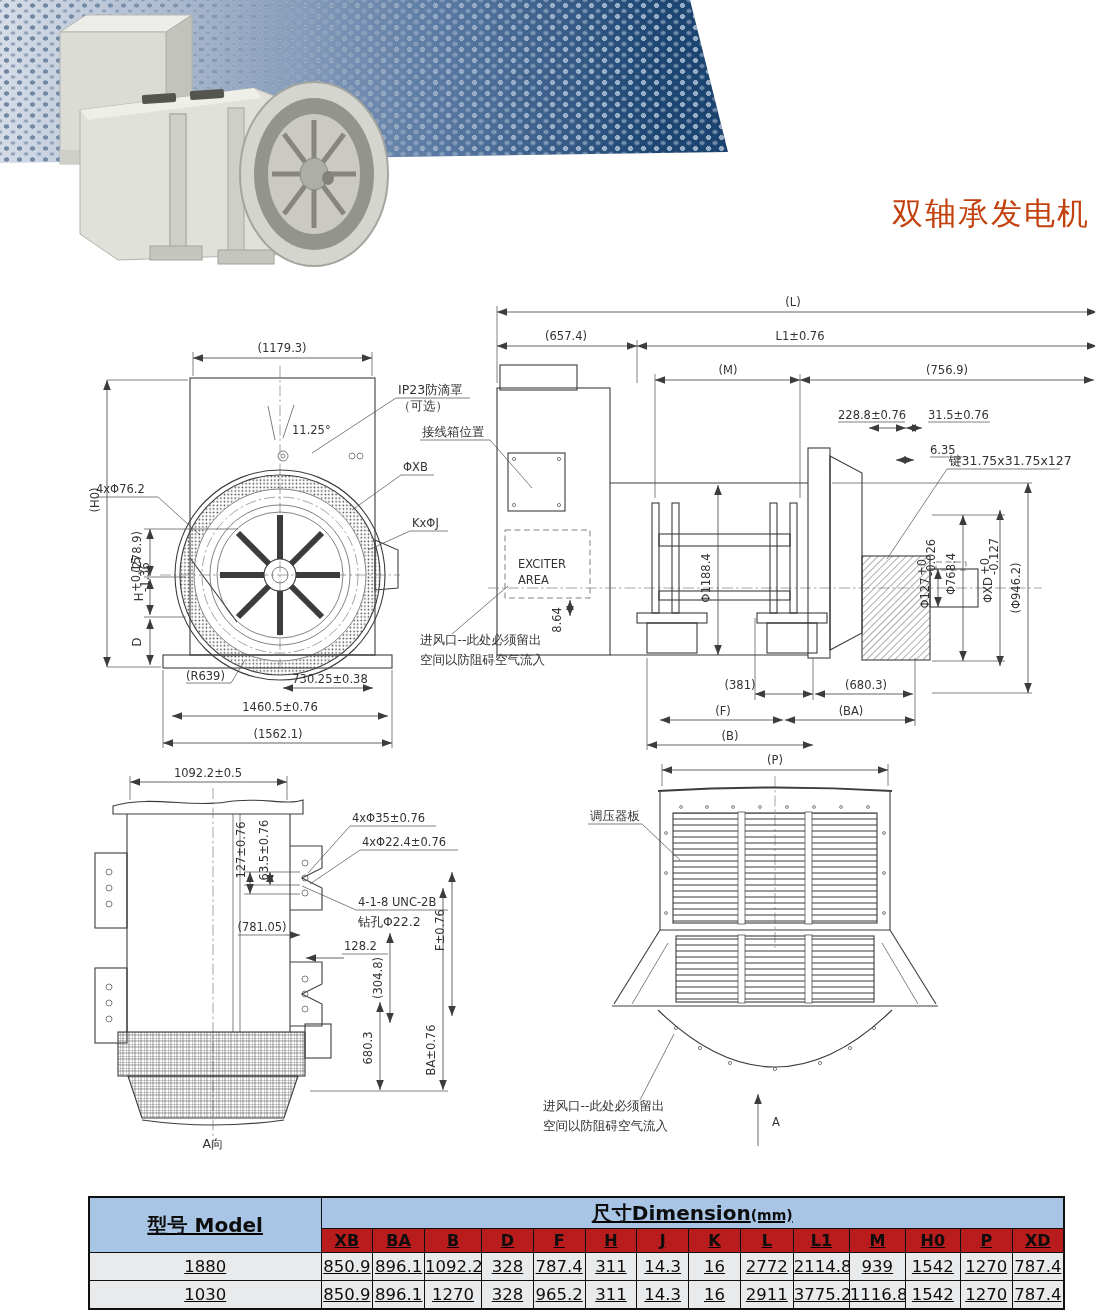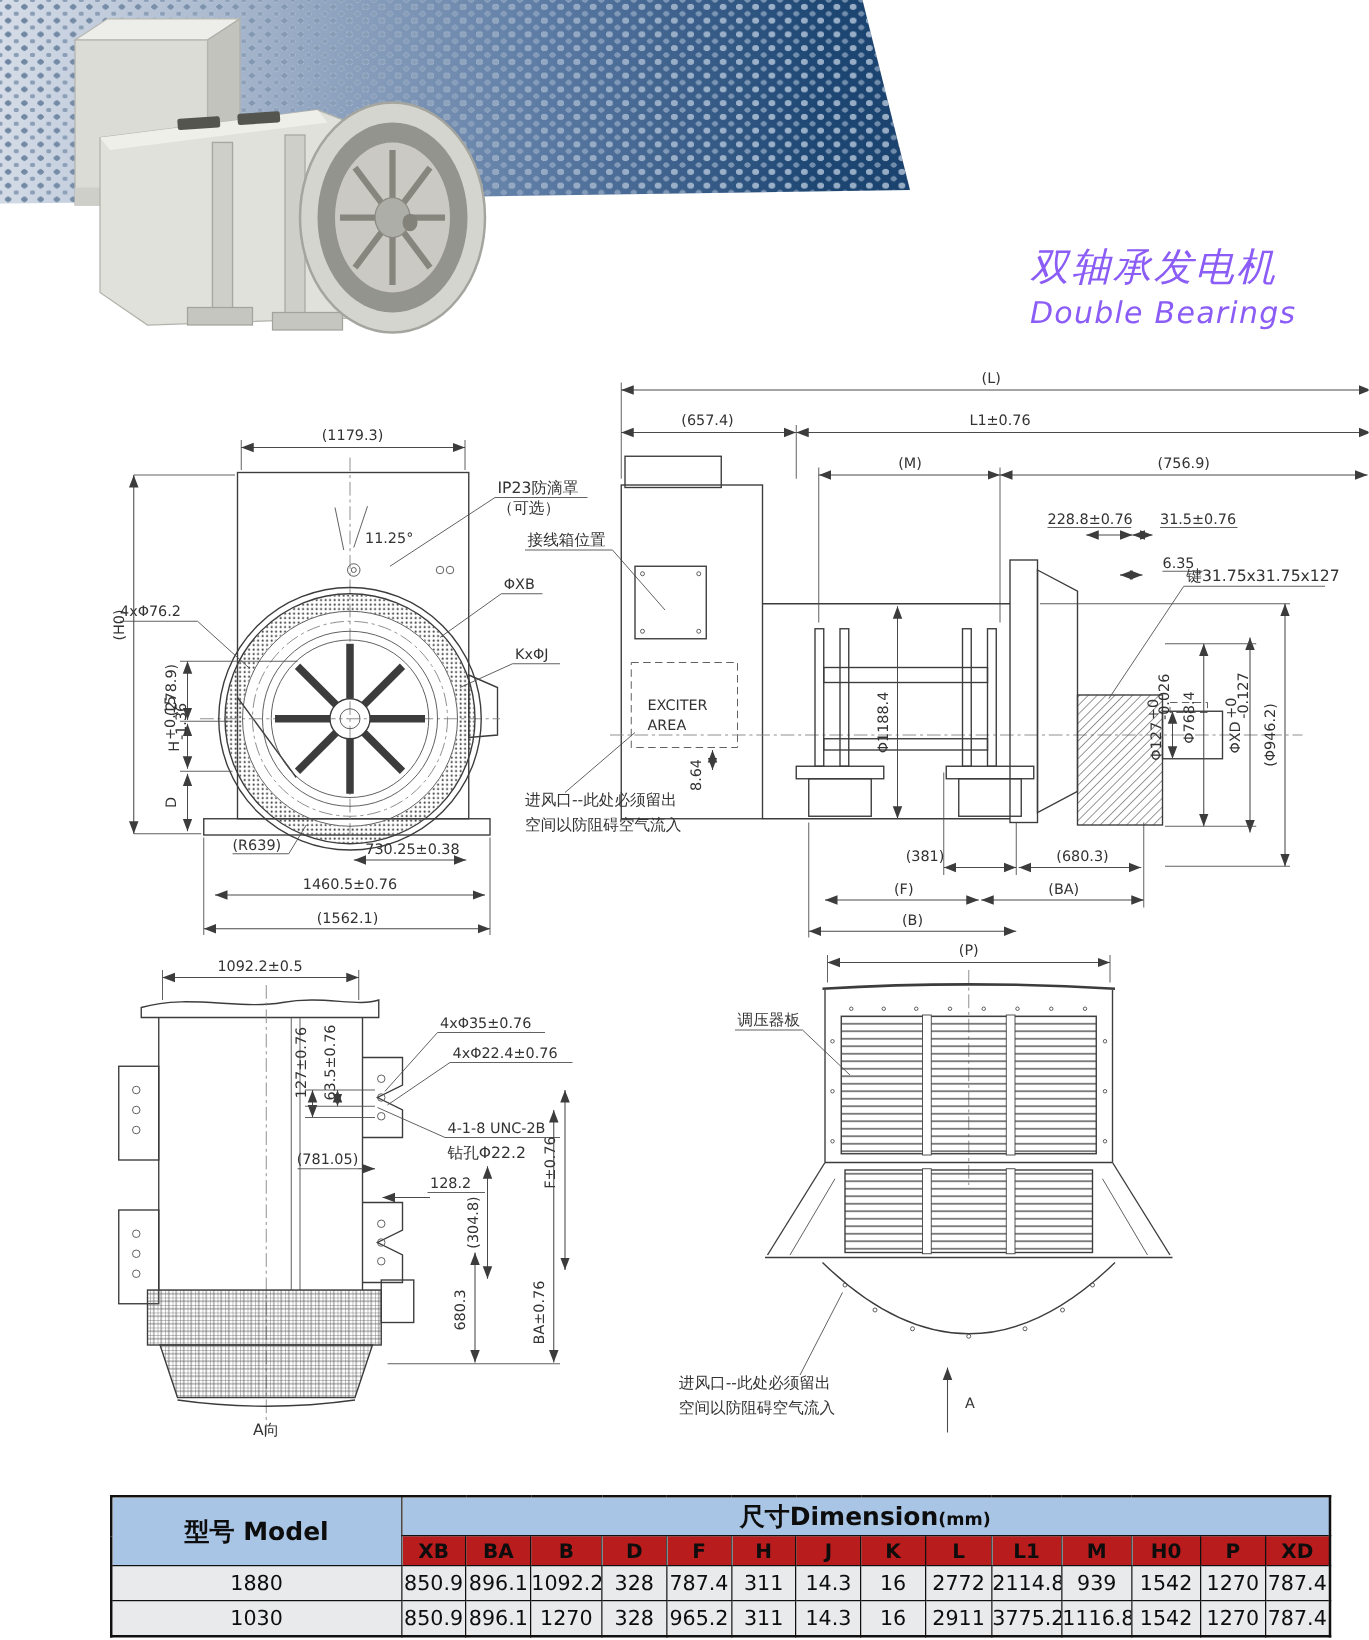--- a/index.html
+++ b/index.html
@@ -15,37 +15,37 @@
     background-size:13px 11px,13px 11px,100% 100%;
     background-position:0 0,6.5px 5.5px,0 0;}
   .banner::after{content:"";position:absolute;inset:0;
     background-image:radial-gradient(rgba(23,55,95,.55) 2.3px, transparent 2.8px),
                      radial-gradient(rgba(23,55,95,.4) 1.9px, transparent 2.4px);
     background-size:13px 11px,13px 11px;background-position:0 0,6.5px 5.5px;
     -webkit-mask-image:linear-gradient(100deg,#000 0%,rgba(0,0,0,.5) 30%,transparent 55%);
     mask-image:linear-gradient(100deg,#000 0%,rgba(0,0,0,.5) 30%,transparent 55%);}
   .photo{position:absolute;left:22px;top:2px;width:380px;height:270px;}
   
-  .titleblock{position:absolute;left:824px;top:193px;color:#8b5cf6;font-style:italic;}
+  .titleblock{position:absolute;left:892px;top:193px;color:#c2410c;}
   .titleblock .cn{font-size:31px;letter-spacing:2px;font-weight:400;}
   .titleblock .en{font-size:24px;letter-spacing:1px;font-weight:400;margin-top:1px;}
   
   .drawings{position:absolute;left:0;top:288px;width:1095px;height:890px;}
   .ln{fill:none;stroke:#3c3c3c;stroke-width:1.1;}
   .lt{fill:none;stroke:#4a4a4a;stroke-width:.7;}
   .th2{stroke-width:2;}
   .dm{fill:none;stroke:#4a4a4a;stroke-width:.85;}
   .cl{fill:none;stroke:#808080;stroke-width:.7;stroke-dasharray:11 3 2.5 3;}
   .dsh{stroke-dasharray:6 3.5;}
   text.t{font-family:"DejaVu Sans","Liberation Sans",sans-serif;font-size:11.5px;fill:#333;}
   text.cjk{font-size:12.5px;}
   .tm{text-anchor:middle;}
   .sm{font-size:8px;}
   
-  .dimtable{position:absolute;left:88px;top:1196px;}
+  .dimtable{position:absolute;left:88px;top:1196px;text-decoration:underline;}
   table.spec{border-collapse:collapse;width:977px;table-layout:fixed;border:2.6px solid #101010;}
   table.spec th,table.spec td{border:1.4px solid #101010;text-align:center;color:#0d0d0d;
      padding:0;overflow:hidden;white-space:nowrap;}
   .hdr{background:#a9c5e5;}
   .model-col{width:232px;}
   .model-hd{font-size:20px;font-weight:bold;}
   .dim-hd{font-size:20px;font-weight:bold;height:30px;}
   .dim-hd .unit{font-size:14px;}
   tr.cols th{font-size:16px;font-weight:bold;height:23px;background:#b91c1c;}
   tr.data td{font-size:16.5px;height:27px;background:#e9eaeb;}
@@ -86,21 +86,20 @@
         <line x1="262" y1="132" x2="322" y2="212"></line>
         <line x1="322" y1="132" x2="262" y2="212"></line>
       </g>
       <ellipse cx="292" cy="172" rx="14" ry="16" fill="#aeaea8" stroke="#8b8b84"></ellipse>
       <ellipse cx="306" cy="176" rx="6" ry="7" fill="#82827b"></ellipse>
     </g>
   </svg>
 
   <div class="titleblock">
     <div class="cn">双轴承发电机</div>
-    <div class="en">Double Bearings</div>
   </div>
 
   <svg class="drawings" viewBox="0 0 1095 890">
     <defs>
       <marker id="arr" viewBox="0 0 10 10" refX="10" refY="5" markerWidth="10" markerHeight="10" orient="auto-start-reverse" markerUnits="userSpaceOnUse">
         <path d="M0,1.2 L10,5 L0,8.8 z" fill="#3c3c3c"></path>
       </marker>
       <pattern id="mesh" width="3.6" height="3.6" patternUnits="userSpaceOnUse">
         <circle cx="1.3" cy="1.3" r="0.85" fill="#4a4a4a"></circle>
       </pattern>

